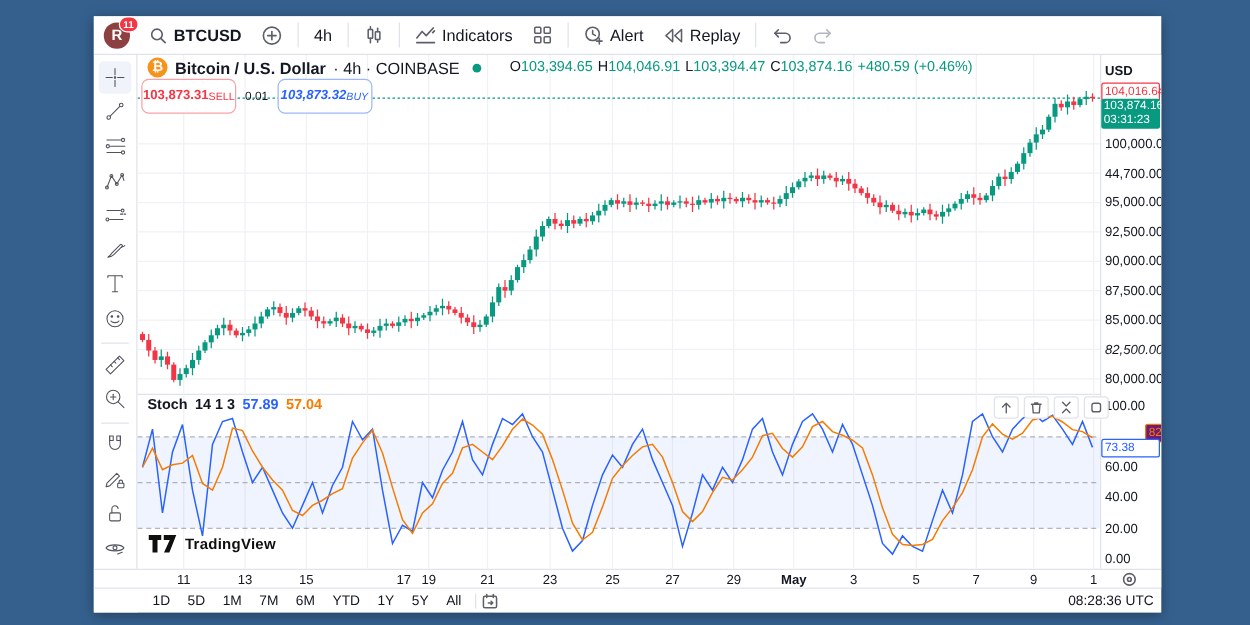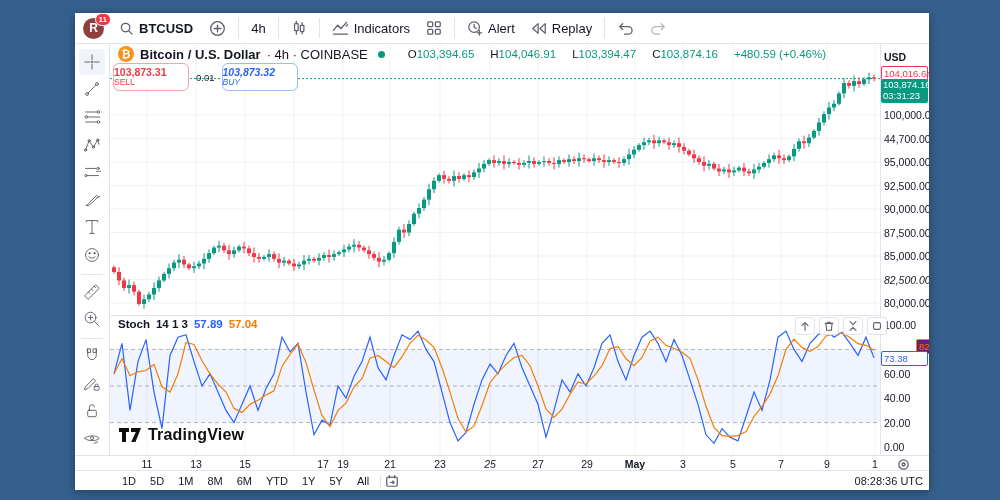--- a/index.html
+++ b/index.html
@@ -28,27 +28,27 @@
   .tool.selected{background:#f0f3fa;}
   .tool svg{stroke:#50535e;fill:none;stroke-width:1.2;stroke-linecap:round;stroke-linejoin:round;}
   .ltb-sep{width:22px;height:1px;background:#e0e3eb;margin:4px 0;}
   
   .sym-row{position:absolute;left:43px;top:33px;display:flex;align-items:center;gap:6px;font-size:13px;z-index:5;}
   .btc-logo{width:16px;height:16px;border-radius:50%;background:#f7931a;color:#fff;font-size:11px;font-weight:bold;
             display:flex;align-items:center;justify-content:center;}
   .sym-name{font-weight:bold;}
   .sym-rest{color:#131722;}
   .mkt-dot{width:7px;height:7px;border-radius:50%;background:#089981;margin:0 4px;}
-  .ohlc{font-size:11.5px;display:flex;gap:16px;padding-left:13px;}
+  .ohlc{font-size:11.5px;display:flex;gap:4px;padding-left:13px;}
   .ohlc .lt{color:#131722;}
   .ohlc .v{color:#089981;}
   
   .trade-row{position:absolute;left:38px;top:50px;display:flex;align-items:center;gap:7px;z-index:5;}
-  .trade-btn{width:74px;height:26px;border-radius:6px;background:#fff;display:flex;flex-direction:column;
-             align-items:flex-start;justify-content:center;line-height:1.05;cursor:pointer;}
+  .trade-btn{width:74px;height:26px;border-radius:6px;background:#fff;display:flex;
+             align-items:center;justify-content:center;line-height:1.05;cursor:pointer;}
   .sell{border:1px solid #f7a1a8;color:#f23645;}
   .buy{border:1px solid #9db8f7;color:#2962ff;font-style:italic;}
   .trade-btn .p{font-size:10.5px;font-weight:bold;}
   .trade-btn .l{font-size:8.5px;}
   .spread{font-size:9.5px;color:#131722;}
   
   .chart-svg{position:absolute;left:35px;top:31px;}
   .stoch-svg{position:absolute;left:35px;top:302px;}
   .pane-sep{position:absolute;left:35px;top:302px;width:770px;height:1px;background:#e0e3eb;}
   .axis-col{position:absolute;left:805px;top:31px;width:49px;height:426px;border-left:1px solid #e0e3eb;background:#fff;}
@@ -62,21 +62,21 @@
   .chip.sk{border:1px solid #2962ff;color:#2962ff;background:#fff;top:338px;}
   
   .stoch-head{position:absolute;left:43px;top:305px;font-size:11.5px;display:flex;gap:6px;z-index:5;font-weight:bold;}
   .stoch-head .k{color:#2962ff;} .stoch-head .d{color:#f57c00;}
   .pane-btns{position:absolute;left:720px;top:304px;display:flex;gap:4px;z-index:6;}
   .pane-btn{width:18px;height:16px;border:1px solid #e0e3eb;border-radius:3px;background:#fff;
             display:flex;align-items:center;justify-content:center;cursor:pointer;}
   .pane-btn svg{stroke:#5d606b;fill:none;stroke-width:1.3;stroke-linecap:round;stroke-linejoin:round;}
   
   .wm{position:absolute;left:43px;top:412px;display:flex;align-items:center;gap:6px;z-index:5;}
-  .wm-text{font-size:16px;font-weight:bold;color:#0f0f0f;letter-spacing:.2px;}
+  .wm-text{font-size:12px;font-weight:bold;color:#0f0f0f;letter-spacing:.2px;}
   
   .time-axis{position:absolute;left:0;top:442px;width:854px;height:15px;border-top:1px solid #e0e3eb;background:#fff;}
   .ttick{position:absolute;top:2px;font-size:10.5px;color:#131722;transform:translateX(-50%);}
   .ttick.bold{font-weight:bold;}
   .ta-gear{position:absolute;left:822px;top:1px;cursor:pointer;}
   
   .footer{position:absolute;left:0;top:457px;width:854px;height:20px;border-top:1px solid #e0e3eb;
           background:#fff;display:flex;align-items:center;padding:0 6px 0 40px;box-sizing:border-box;font-size:11px;}
   .rng{padding:0 7px;cursor:pointer;color:#131722;}
   .f-sep{width:1px;height:12px;background:#e0e3eb;margin:0 4px;}
@@ -734,21 +734,21 @@
 
   <div class="time-axis">
     <div id="timeLabels">
         <div class="ttick" style="left: 72px;">11</div>
         <div class="ttick" style="left: 121px;">13</div>
         <div class="ttick" style="left: 170px;">15</div>
         <div class="ttick" style="left: 219px; margin-left: 29px;">17</div>
         <div class="ttick" style="left: 268px;">19</div>
         <div class="ttick" style="left: 315px;">21</div>
         <div class="ttick" style="left: 365px;">23</div>
-        <div class="ttick" style="left: 415px; font-style: italic;">25</div>
+        <div class="ttick" style="left: 415px;">25</div>
         <div class="ttick" style="left: 463px;">27</div>
         <div class="ttick" style="left: 512px;">29</div>
         <div class="ttick bold" style="left: 560px;">May</div>
         <div class="ttick" style="left: 608px;">3</div>
         <div class="ttick" style="left: 658px;">5</div>
         <div class="ttick" style="left: 706px;">7</div>
         <div class="ttick" style="left: 752px;">9</div>
         <div class="ttick" style="left: 800px;">1</div>
       </div>
     <div class="ta-gear">
@@ -756,21 +756,21 @@
         <circle cx="7" cy="7" r="5"></circle>
           <circle cx="7" cy="7" r="1.6"></circle>
         </svg>
     </div>
   </div>
 
   <div class="footer">
     <span class="rng">1D</span>
     <span class="rng">5D</span>
     <span class="rng">1M</span>
-    <span class="rng">8M</span>
+    <span class="rng">7M</span>
     <span class="rng">6M</span>
     <span class="rng">YTD</span>
     <span class="rng">1Y</span>
     <span class="rng">5Y</span>
     <span class="rng">All</span>
     <span class="f-sep"></span>
     <span class="cal">
       <svg width="14" height="14" viewBox="0 0 16 16" class="icon-stroke">
         <rect x="2" y="3.5" width="12" height="10.5" rx="1.5"></rect>
           <line x1="5" y1="1.8" x2="5" y2="4.5"></line>

